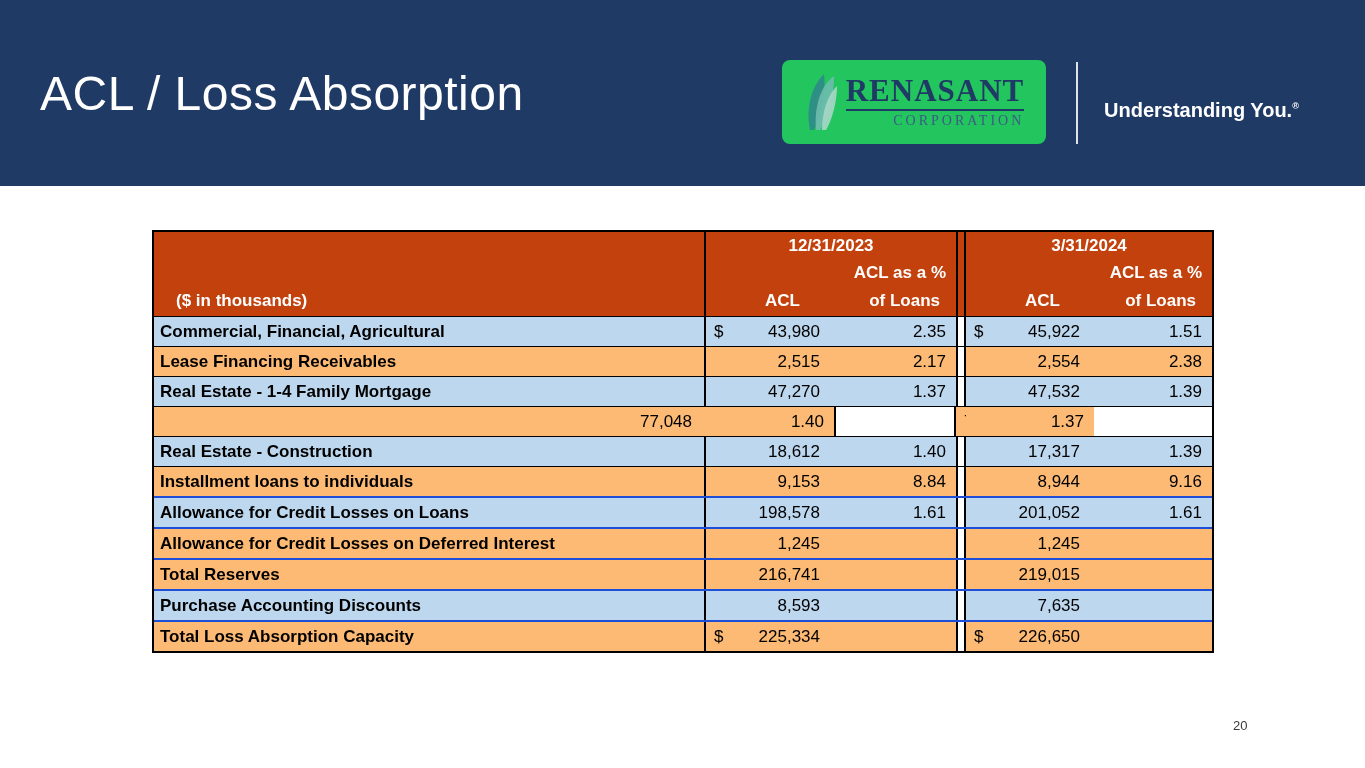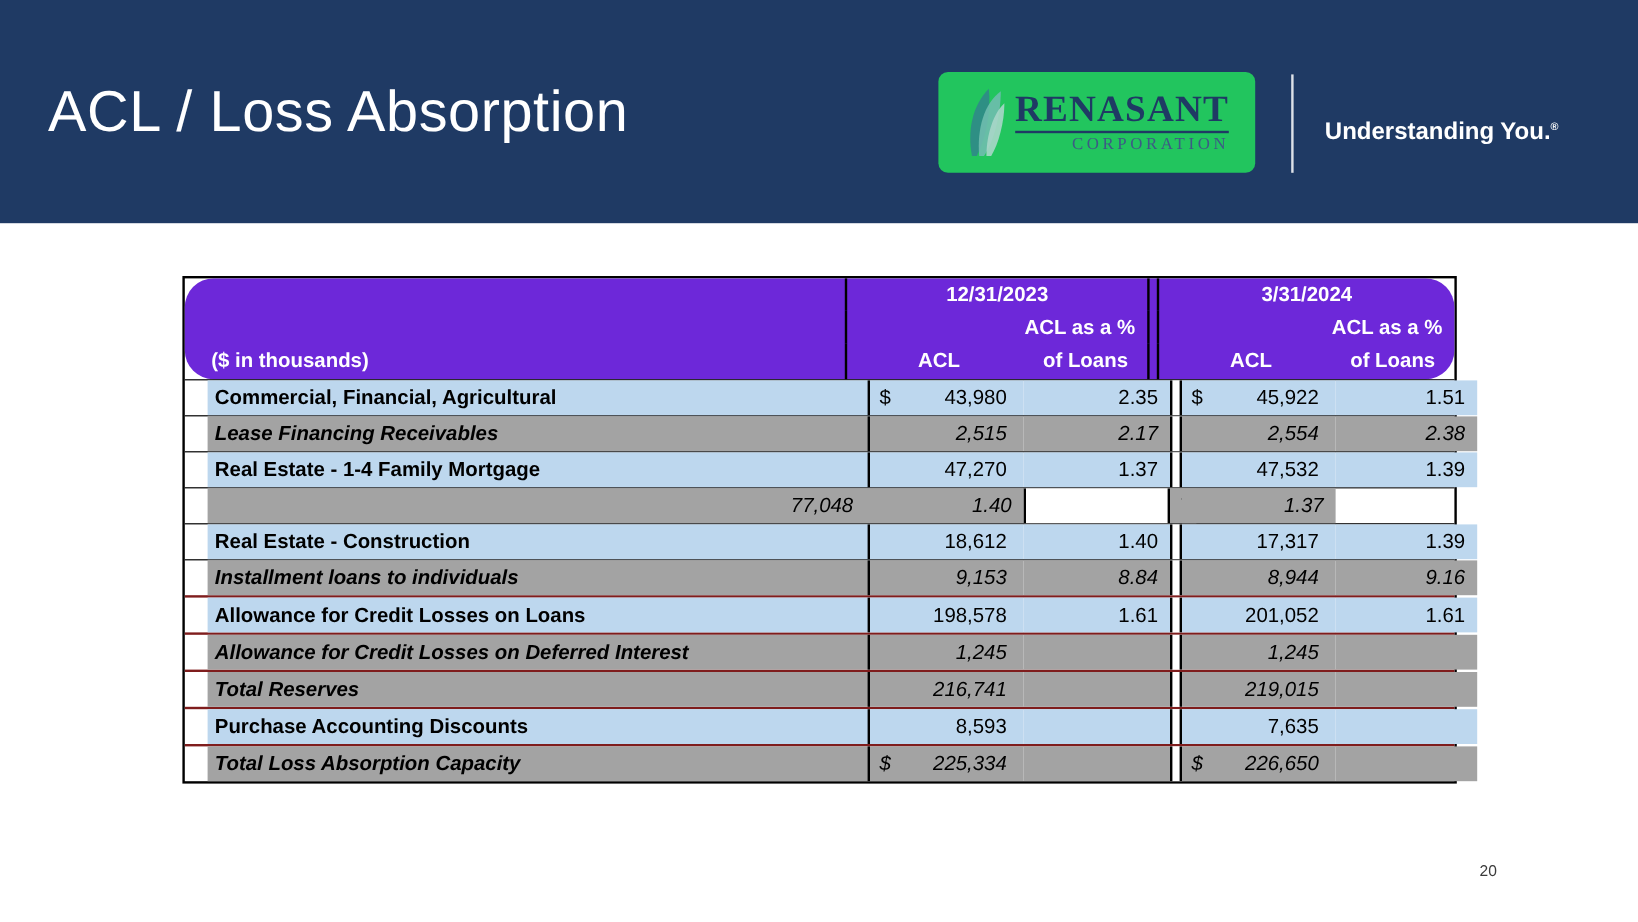--- a/index.html
+++ b/index.html
@@ -22,36 +22,36 @@
   .vdivider{position:absolute;left:1076px;top:62px;width:2px;height:82px;background:rgba(255,255,255,0.85);}
   .tagline{position:absolute;left:1104px;top:99px;font-size:20px;font-weight:700;color:#ffffff;white-space:nowrap;}
   .tagline sup{font-size:9px;}
 
   
   .ftable{position:absolute;left:152px;top:230px;width:1058px;border:2px solid #000;box-sizing:content-box;
     font-size:17px;color:#000;}
   .gr{display:grid;grid-template-columns:552px 128px 122px 10px 128px 118px;align-items:center;}
 
   
-  .thead{background:#6d28d9;color:#ffffff;font-weight:700;border-radius:24px;}
+  .thead{background:#c2410c;color:#ffffff;font-weight:700;}
   .thead .gr{height:27px;}
   .thead .gr.tall{height:30px;}
   .h-period{grid-column:span 2;text-align:center;}
   .h-right{text-align:right;padding-right:10px;}
   .h-acl{text-align:right;padding-right:34px;}
   .h-ofloans{text-align:right;padding-right:16px;}
   .h-units{padding-left:6px;margin-left:16px;}
   .h-label{height:100%;display:flex;align-items:center;border-right:2px solid #000;box-sizing:border-box;}
   .h-spacer{height:100%;border-left:2px solid #000;border-right:2px solid #000;box-sizing:border-box;}
 
   
-  .tr{height:29px;border-top:1px solid #000;padding-left:19px;}
-  .tr.ht{border-top:2px solid #7f1d1d;}
+  .tr{height:29px;border-top:1px solid #000;}
+  .tr.ht{border-top:2px solid #1d4ed8;}
   .tr.a .cbg{background:#bdd7ee;}
-  .tr.b .cbg{background:#a3a3a3;font-style:italic;}
+  .tr.b .cbg{background:#fdba74;}
   .td{height:100%;display:flex;align-items:center;box-sizing:border-box;}
   .td.label{font-weight:700;padding-left:6px;border-right:2px solid #000;}
   .td.num{justify-content:space-between;padding:0 14px 0 8px;}
   .td.pct{justify-content:flex-end;padding-right:10px;}
   .td.spacer{background:#ffffff;border-left:2px solid #000;border-right:2px solid #000;}
 
   .page-num{position:absolute;left:1233px;top:718px;font-size:13px;color:#3a3a3a;}
 </style>
 </head>
 <body>

